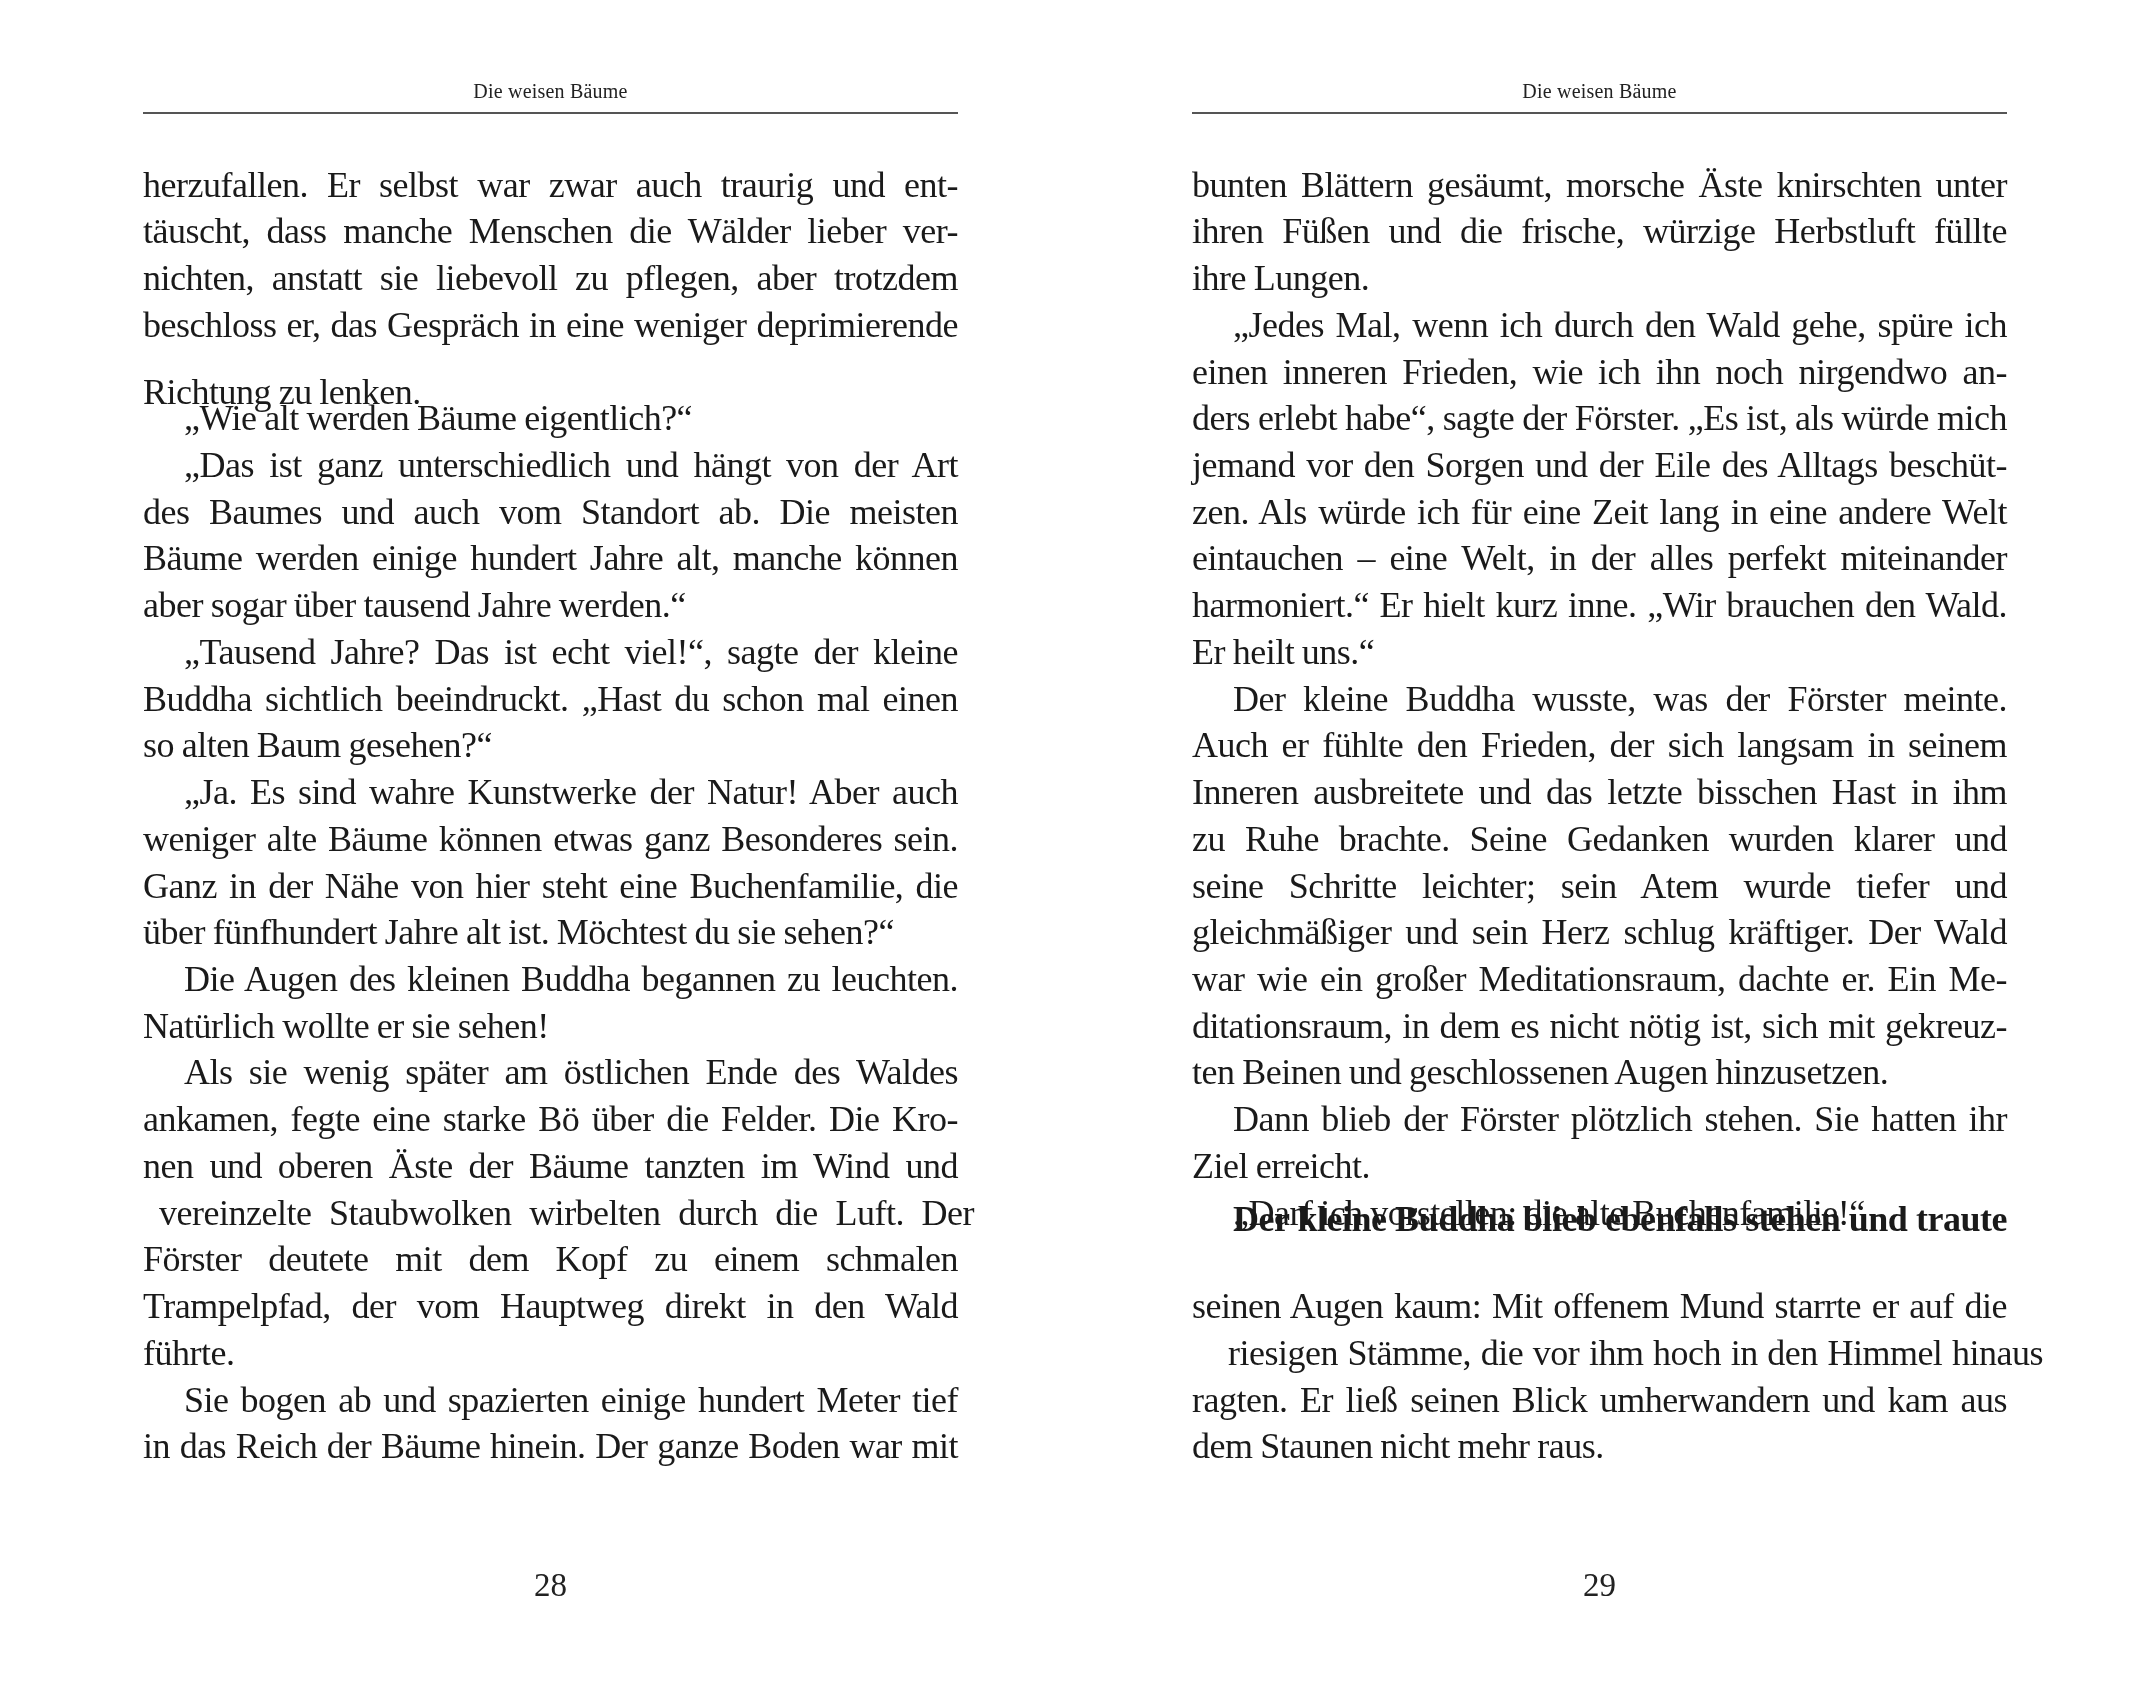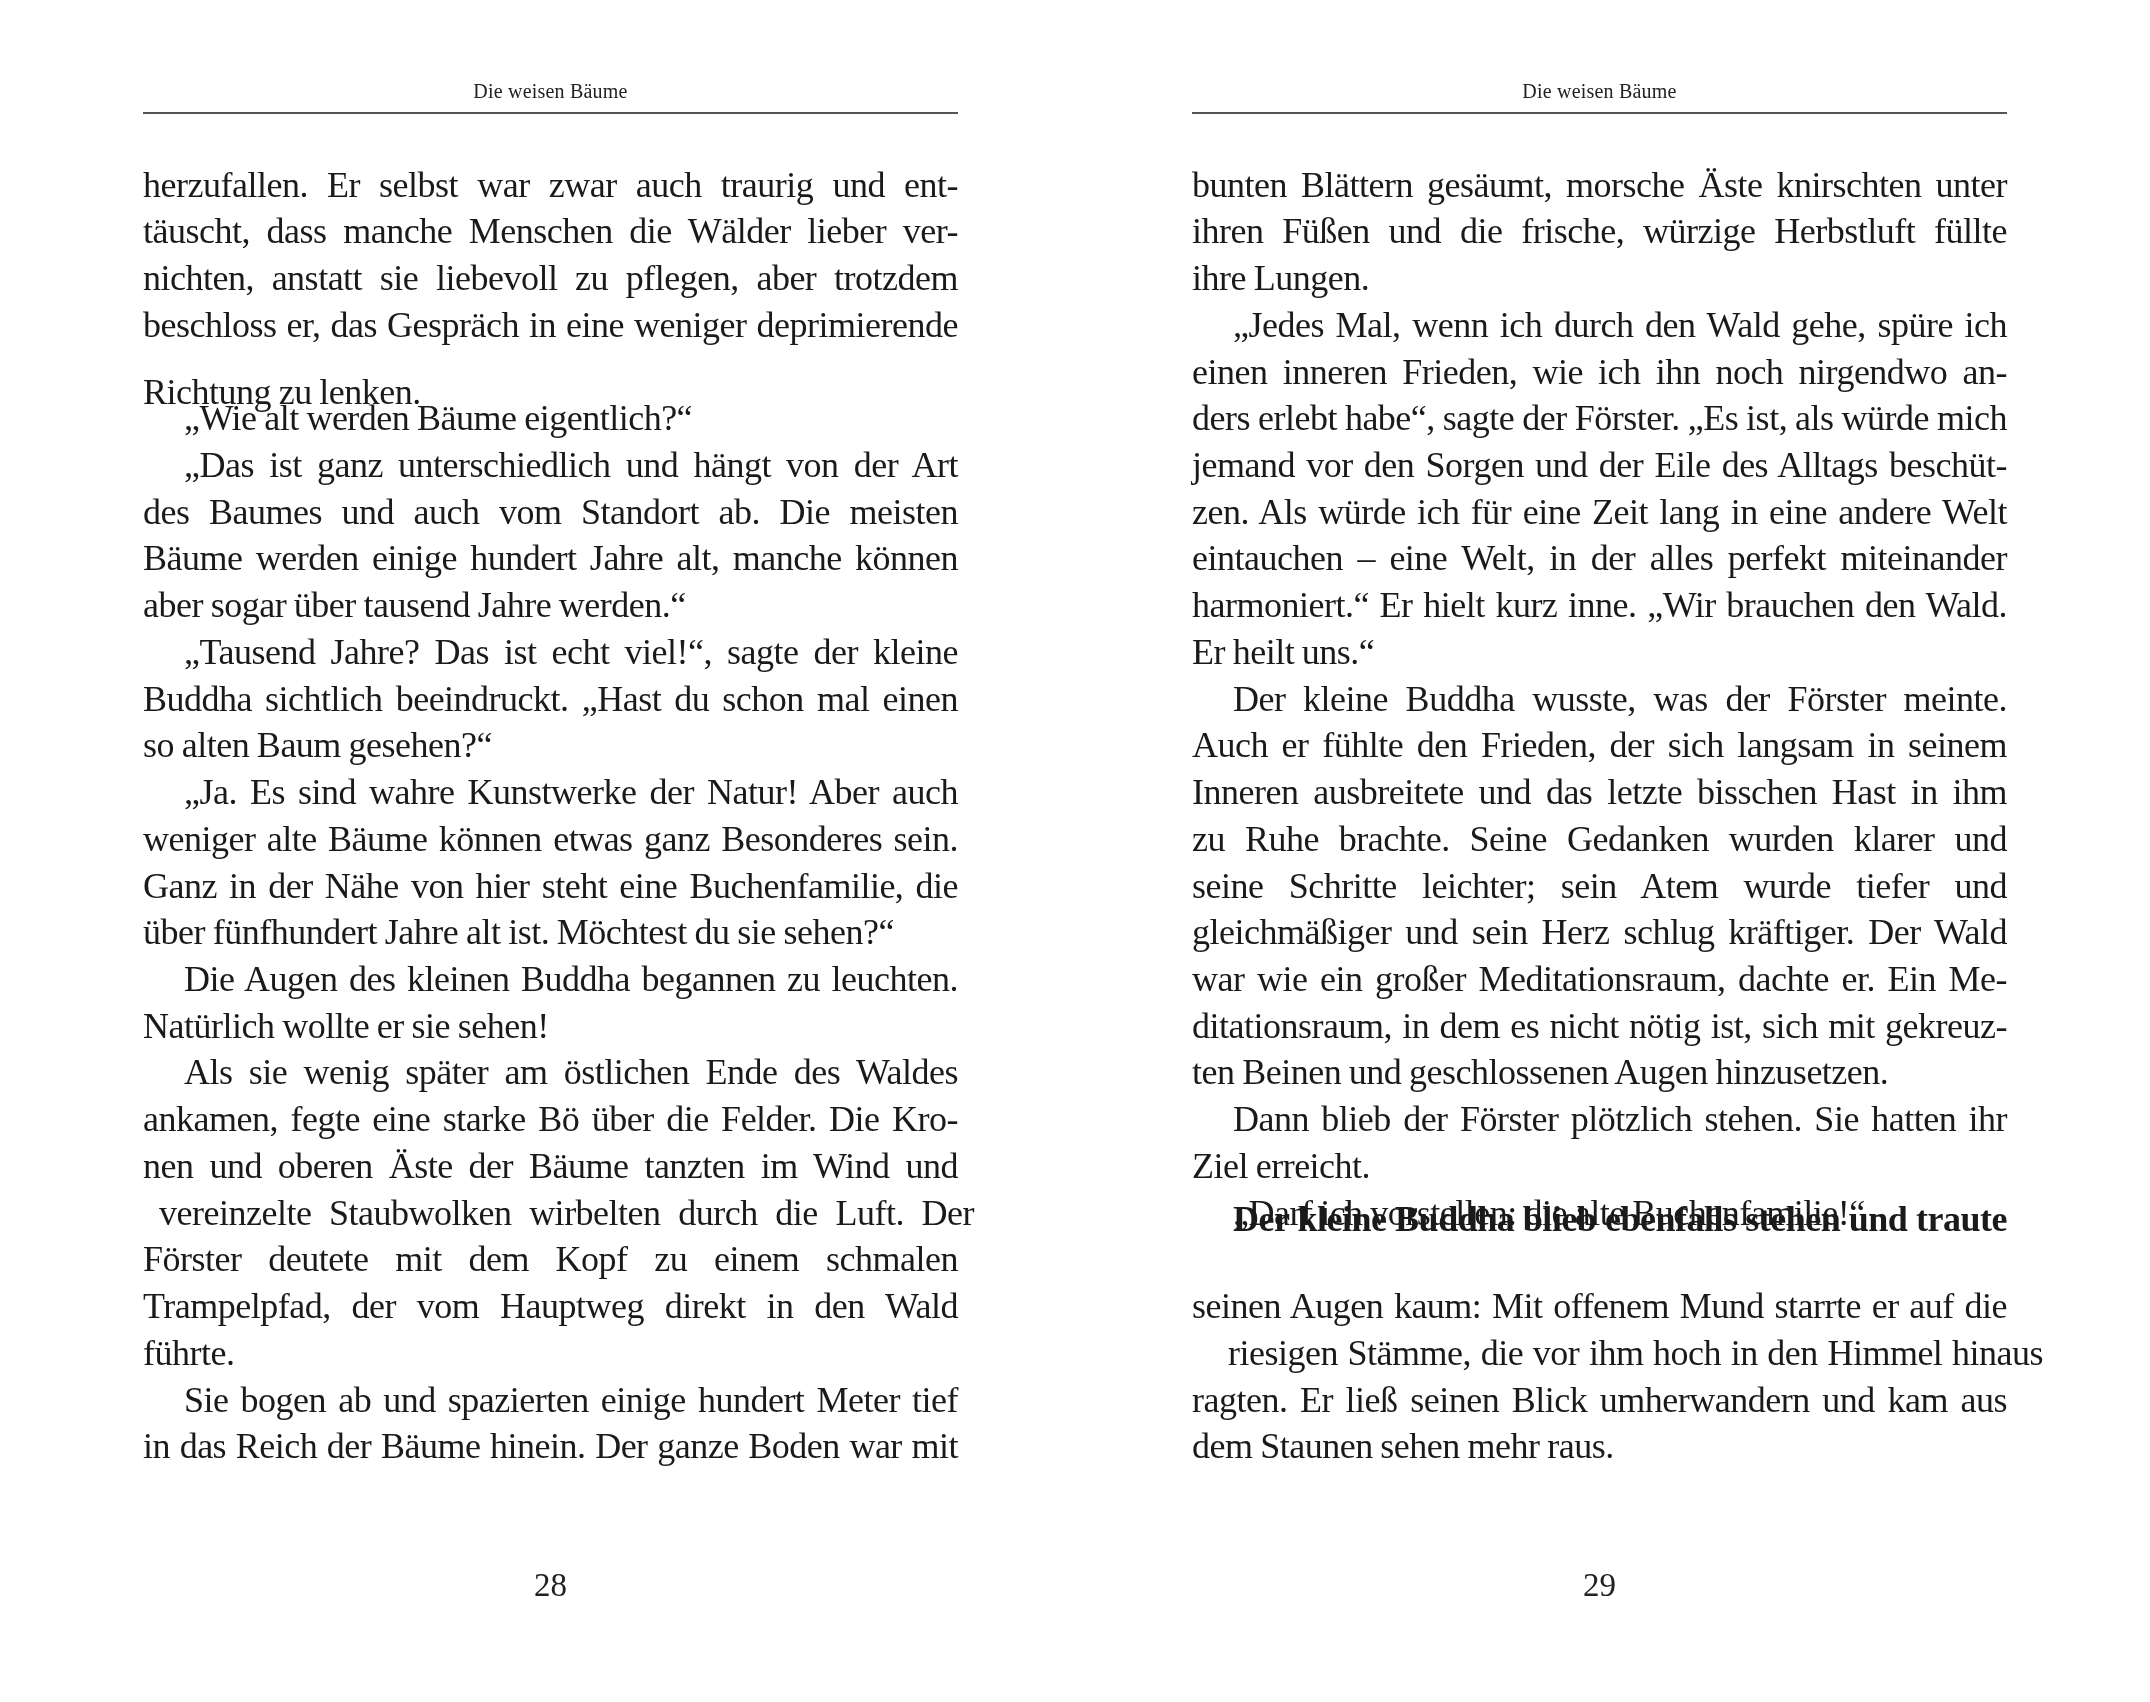--- a/index.html
+++ b/index.html
@@ -82,17 +82,17 @@
       <div class="line" style="top: 956px;">war wie ein großer Meditationsraum, dachte er. Ein Me-</div>
       <div class="line" style="top: 1003px;">ditationsraum, in dem es nicht nötig ist, sich mit gekreuz-</div>
       <div class="line last" style="top: 1049px;">ten Beinen und geschlossenen Augen hinzusetzen.</div>
       <div class="line indent" style="top: 1096px;">Dann blieb der Förster plötzlich stehen. Sie hatten ihr</div>
       <div class="line last" style="top: 1143px;">Ziel erreicht.</div>
       <div class="line indent last" style="top: 1190px;">„Darf ich vorstellen: die alte Buchenfamilie!“</div>
       <div class="line indent" style="top: 1196px; font-weight: bold;">Der kleine Buddha blieb ebenfalls stehen und traute</div>
       <div class="line" style="top: 1283px;">seinen Augen kaum: Mit offenem Mund starrte er auf die</div>
       <div class="line" style="top: 1330px; margin-left: 36px;">riesigen Stämme, die vor ihm hoch in den Himmel hinaus</div>
       <div class="line" style="top: 1377px;">ragten. Er ließ seinen Blick umherwandern und kam aus</div>
-      <div class="line last" style="top: 1423px;">dem Staunen sehen mehr raus.</div>
+      <div class="line last" style="top: 1423px;">dem Staunen nicht mehr raus.</div>
     </div>
   <div class="folio">29</div>
 </div>
 
 
 </body></html>

